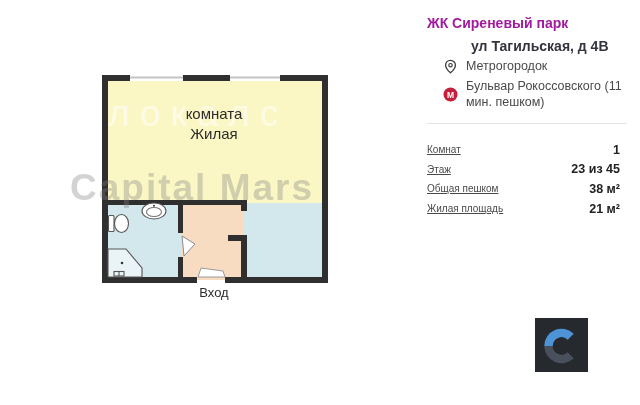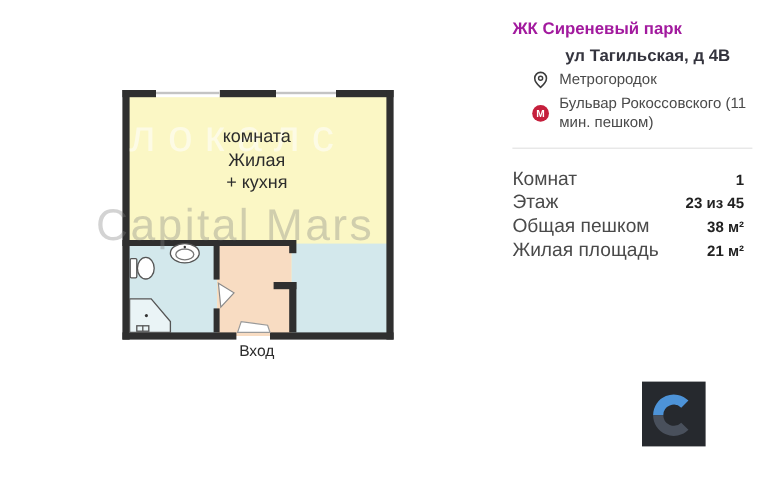--- a/index.html
+++ b/index.html
@@ -9,22 +9,22 @@
 
   
   .plan-svg { position:absolute; left:0; top:0; }
 
   .wm1 {
     position:absolute; left:108px; top:93px; width:220px;
     font-size:37px; font-weight:normal; letter-spacing:10px;
     color:rgba(255,255,255,0.55); white-space:nowrap; z-index:3;
   }
   .wm2 {
-    position:absolute; left:80px; top:167px; width:280px;
-    font-size:37px; font-weight:normal; letter-spacing:2px;
+    position:absolute; left:70px; top:167px; width:280px;
+    font-size:37px; font-weight:bold; letter-spacing:2px;
     color:rgba(130,130,130,0.35); white-space:nowrap; z-index:3;
   }
   .room-label {
     position:absolute; left:134px; top:104px; width:160px;
     text-align:center; font-size:15px; line-height:19.5px;
     color:#2c2c2c; z-index:4;
   }
   .entrance-label {
     position:absolute; left:164px; top:285px; width:100px;
     text-align:center; font-size:13px; color:#2c2c2c; z-index:4;
@@ -38,21 +38,21 @@
   .loc-row { position:absolute; left:16px; display:flex; gap:8px; align-items:center; }
   .loc-row .ic { flex:0 0 15px; height:15px; margin-top:0px; }
   .loc-row .txt { font-size:12.5px; line-height:15.5px; color:#4a4a4a; width:172px; }
   .row-district { top:44px; }
   .row-metro { top:64px; }
 
   .divider { position:absolute; left:0; top:108px; width:200px; height:1px; background:#e3e3e3; }
 
   .spec-rows { position:absolute; left:0; top:125px; width:193px; }
   .spec-row { height:19.6px; display:flex; justify-content:space-between; align-items:center; }
-  .spec-row .lbl { font-size:16px; color:#4a4a4a; }
+  .spec-row .lbl { font-size:10px; color:#4a4a4a;text-decoration:underline; }
   .spec-row .val { font-size:12.5px; font-weight:bold; color:#222; }
 
   .logo { position:absolute; left:535px; top:318px; width:53px; height:54px; background:#26292e; cursor:pointer; }
 </style>
 </head>
 <body>
 
 <div class="stage">
 
   <svg class="plan-svg" width="640" height="405" viewBox="0 0 640 405">
@@ -110,21 +110,20 @@
       <line x1="119" y1="271.5" x2="119" y2="276"></line>
     </g>
   </svg>
 
   <div class="wm1">локалс</div>
   <div class="wm2">Capital Mars</div>
 
   <div class="room-label">
     <div>комната</div>
     <div>Жилая</div>
-    <div>+ кухня</div>
   </div>
 
   <div class="entrance-label">Вход</div>
 
   <div class="panel">
 
     <div class="complex-name">ЖК Сиреневый парк</div>
 
     <div class="address">ул Тагильская, д 4В</div>
 

